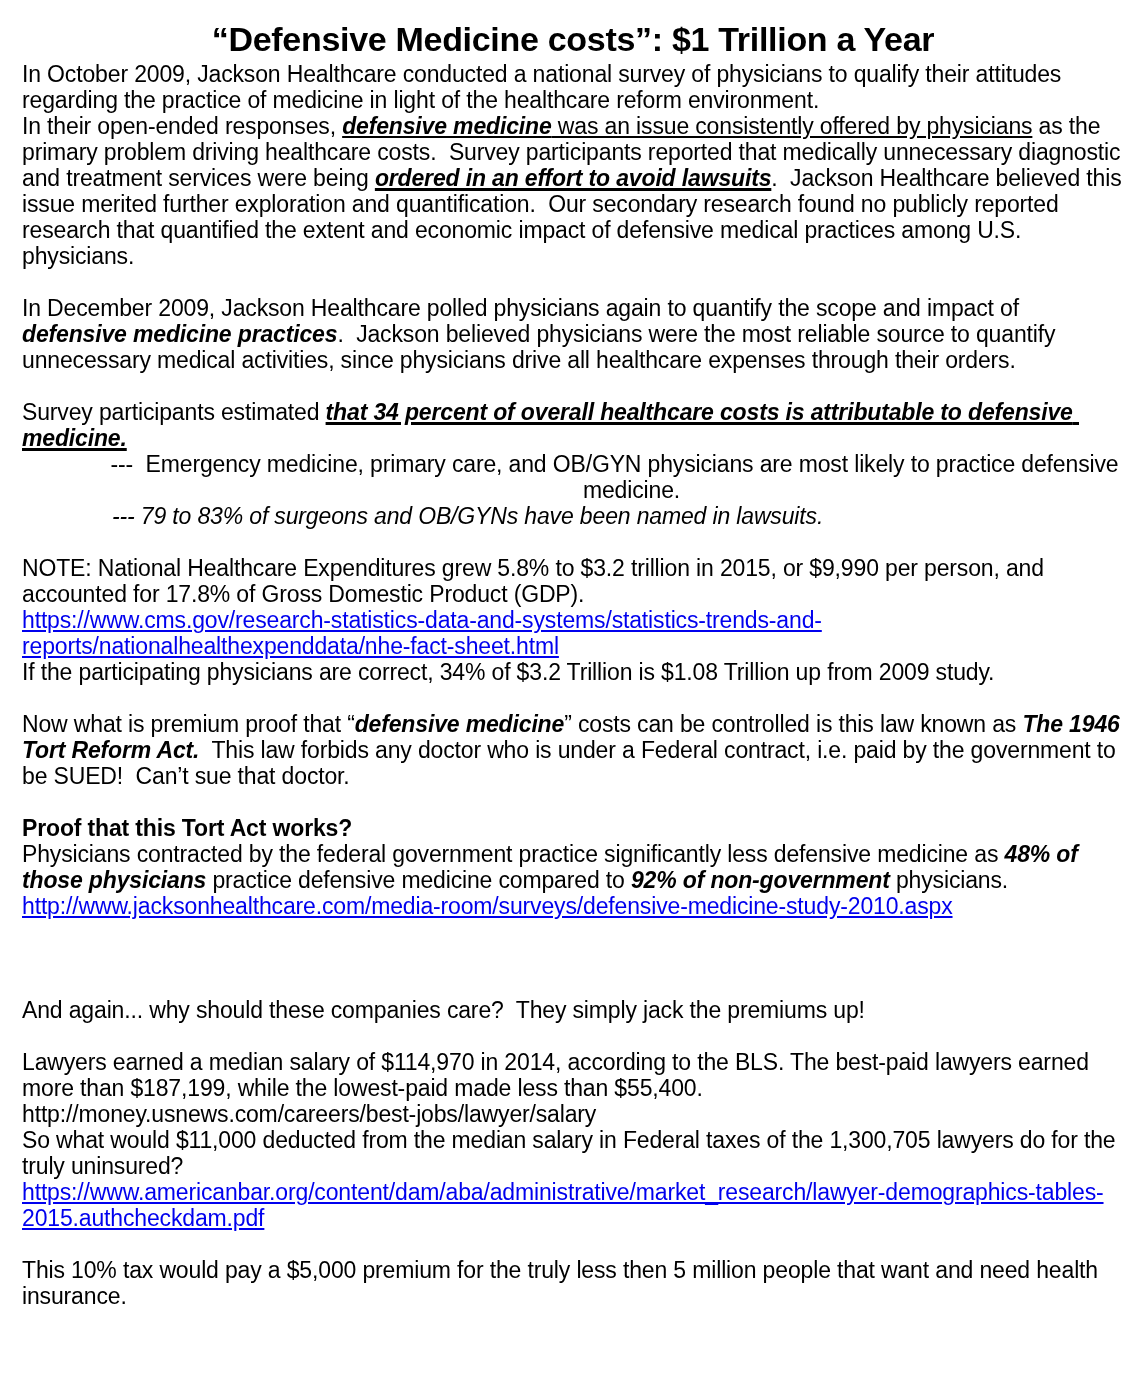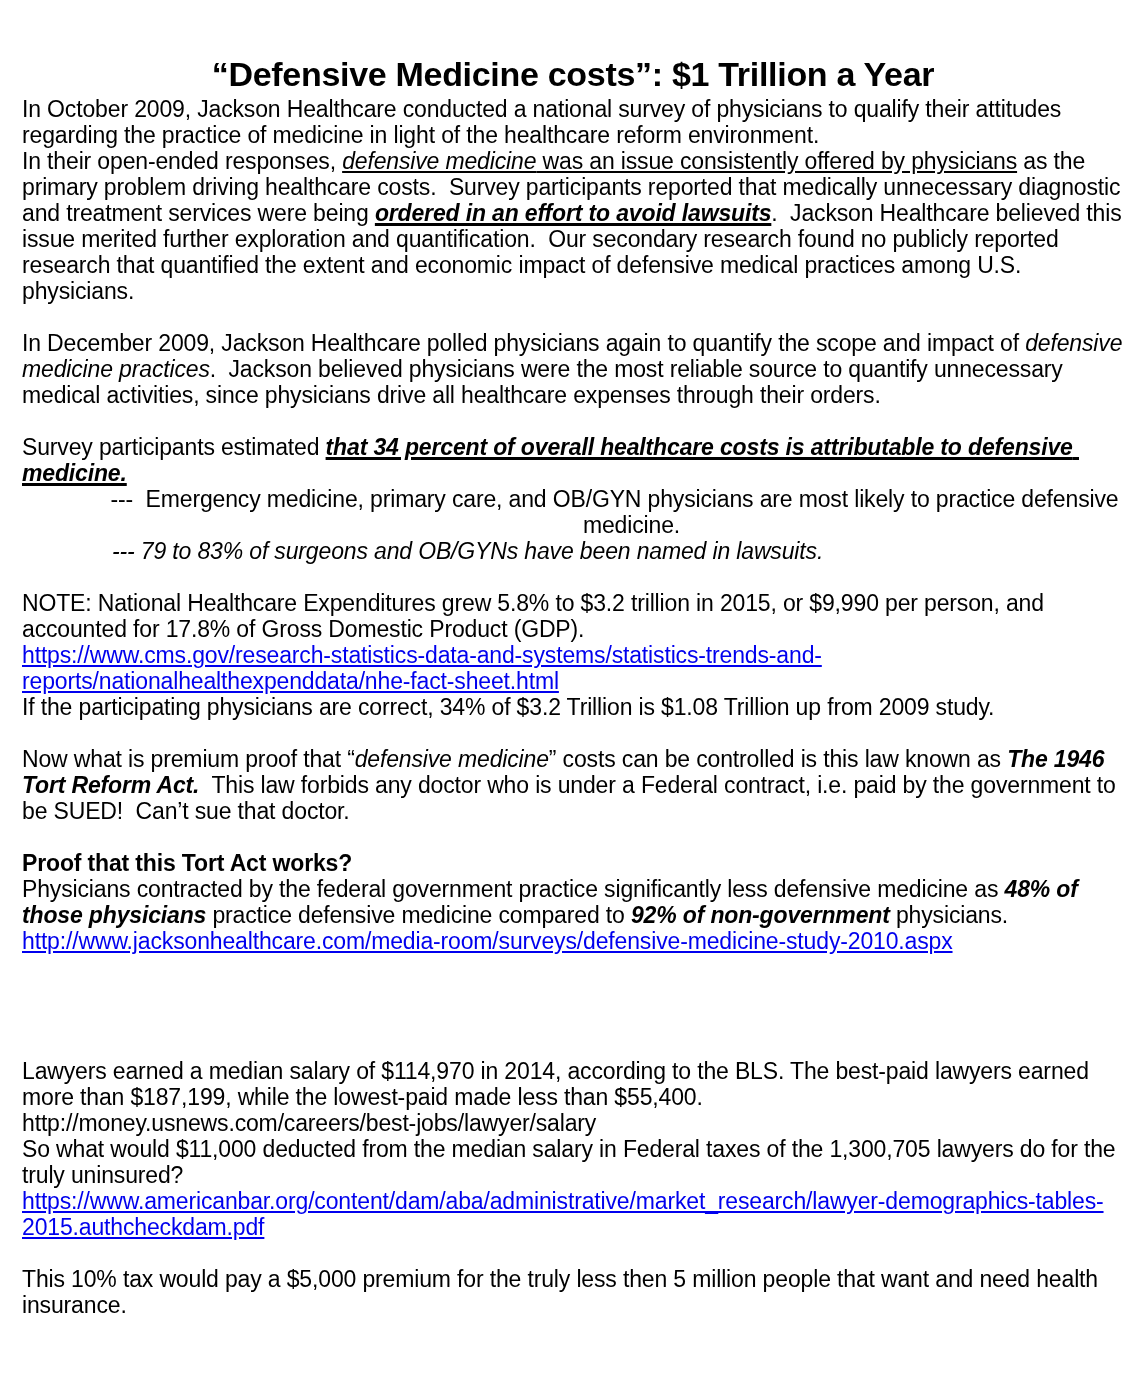--- a/index.html
+++ b/index.html
@@ -8,43 +8,42 @@
     background: #ffffff;
   }
   body {
     width: 1130px;
     min-height: 1394px;
     font-family: "Liberation Sans", "DejaVu Sans", sans-serif;
     color: #000000;
     position: relative;
   }
   .doc {
-    padding: 26px 6px 20px 22px;
+    padding: 19px 6px 20px 22px;
     font-size: 23px;
     line-height: 26px;
     letter-spacing: -0.15px;
-    margin-top: 28px;
   }
   .title {
     text-align: center;
     font-weight: bold;
     font-size: 34px;
     line-height: 40px;
     margin: 0 0 2px 0;
     letter-spacing: -0.3px;
   }
   .para {
     margin: 0;
     white-space: pre-wrap;
   }
   .spacer {
     height: 26px;
   }
   .b { font-weight: bold; }
-  .i { font-style: italic; }
+  .i { font-style: italic; font-weight: bold; }
   .u { text-decoration: underline; }
   .b.u { text-decoration-thickness: 2.5px; }
   a.link {
     color: var(--link-color, #0000EE);
     text-decoration: underline;
     overflow-wrap: anywhere;
     word-break: break-word;
     cursor: pointer;
   }
   .indent1 {
@@ -71,19 +70,19 @@
       <div class="para"><span>Survey participants estimated </span><span class="b i u">that 34 percent of overall healthcare costs is attributable to defensive medicine.</span><br></div>
       <div class="para indent1"><span>---  Emergency medicine, primary care, and OB/GYN physicians are most likely to practice defensive medicine.</span></div>
       <div class="para indent2"><span>--- 79 to 83% of surgeons and OB/GYNs have been named in lawsuits.</span></div>
       <div class="spacer"></div>
       <div class="para"><span>NOTE: National Healthcare Expenditures grew 5.8% to $3.2 trillion in 2015, or $9,990 per person, and accounted for 17.8% of Gross Domestic Product (GDP).</span><br><a class="link" href="#">https://www.cms.gov/research-statistics-data-and-systems/statistics-trends-and-reports/nationalhealthexpenddata/nhe-fact-sheet.html</a><br><span>If the participating physicians are correct, 34% of $3.2 Trillion is $1.08 Trillion up from 2009 study.</span></div>
       <div class="spacer"></div>
       <div class="para"><span>Now what is premium proof that “</span><span class="i">defensive medicine</span><span>” costs can be controlled is this law known as </span><span class="b i">The 1946 Tort Reform Act.</span><span>  This law forbids any doctor who is under a Federal contract, i.e. paid by the government to be SUED!  Can’t sue that doctor.</span></div>
       <div class="spacer"></div>
       <div class="para"><span class="b">Proof that this Tort Act works?</span><br><span>Physicians contracted by the federal government practice significantly less defensive medicine as </span><span class="b i">48% of those physicians</span><span> practice defensive medicine compared to </span><span class="b i">92% of non-government</span><span> physicians.</span><br><a class="link" href="#">http://www.jacksonhealthcare.com/media-room/surveys/defensive-medicine-study-2010.aspx</a></div>
       <div class="spacer"></div>
-      <div class="para"><br><br></div>
+      <div class="para"><br><br><span>And again... why should these companies care?  They simply jack the premiums up!</span></div>
       <div class="spacer"></div>
       <div class="para"><span>Lawyers earned a median salary of $114,970 in 2014, according to the BLS. The best-paid lawyers earned more than $187,199, while the lowest-paid made less than $55,400.</span><br><span>http://money.usnews.com/careers/best-jobs/lawyer/salary</span><br><span>So what would $11,000 deducted from the median salary in Federal taxes of the 1,300,705 lawyers do for the truly uninsured?</span><br><a class="link" href="#">https://www.americanbar.org/content/dam/aba/administrative/market_research/lawyer-demographics-tables-2015.authcheckdam.pdf</a></div>
       <div class="spacer"></div>
       <div class="para"><span>This 10% tax would pay a $5,000 premium for the truly less then 5 million people that want and need health insurance.</span></div>
     </div>
 </div>
 
 </body></html>

